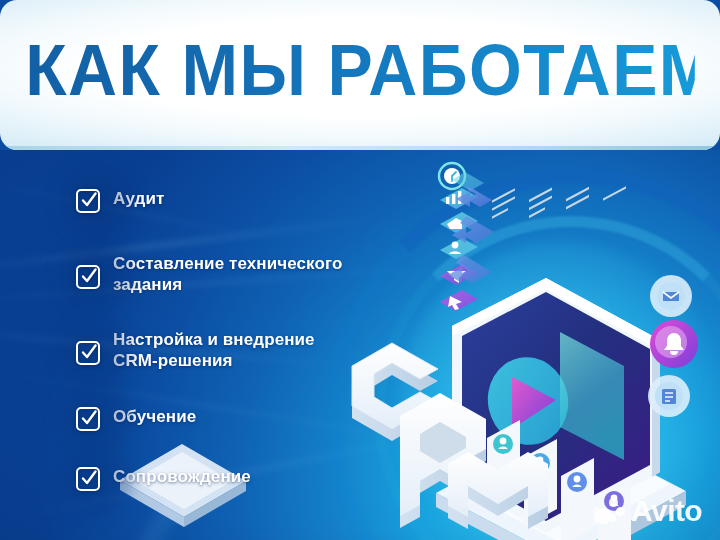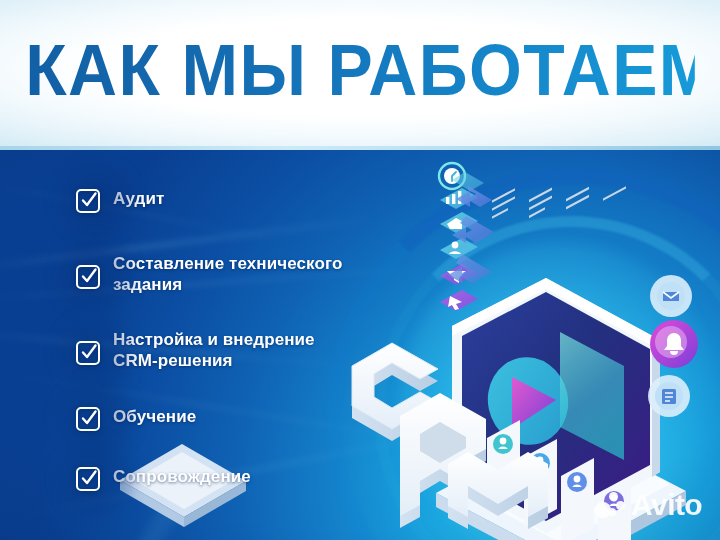--- a/index.html
+++ b/index.html
@@ -21,20 +21,21 @@
   
   .header-band {
     position: absolute;
     left: 0; top: 0;
     width: 720px;
     height: 150px;
     background:
       radial-gradient(ellipse 80% 70% at 50% 45%, #ffffff 0%, #ffffff 46%, #f3fafd 66%, #dff0f8 88%, #cfe9f5 100%);
     box-sizing: border-box;
     overflow: hidden;
+    border-radius: 17px;
   }
   .header-band::after {
     content: "";
     position: absolute;
     left: 0; right: 0; bottom: 0;
     height: 4px;
     background: linear-gradient(to right, #a8d4e8, #cdeaf6 40%, #b5dcef 70%, #8fc6e0);
   }
   .header-title {
     position: absolute;
@@ -180,21 +181,21 @@
     left: 0; top: 0;
     width: 720px; height: 390px;
     z-index: 20;
     pointer-events: none;
   }
 
   
   .avito {
     position: absolute;
     right: 18px;
-    bottom: 20px;
+    bottom: 14px;
     display: flex;
     align-items: center;
     gap: 6px;
     z-index: 40;
     opacity: .93;
   }
   .avito-mark { position: relative; width: 30px; height: 26px; }
   .avito-mark i {
     position: absolute;
     display: block;

